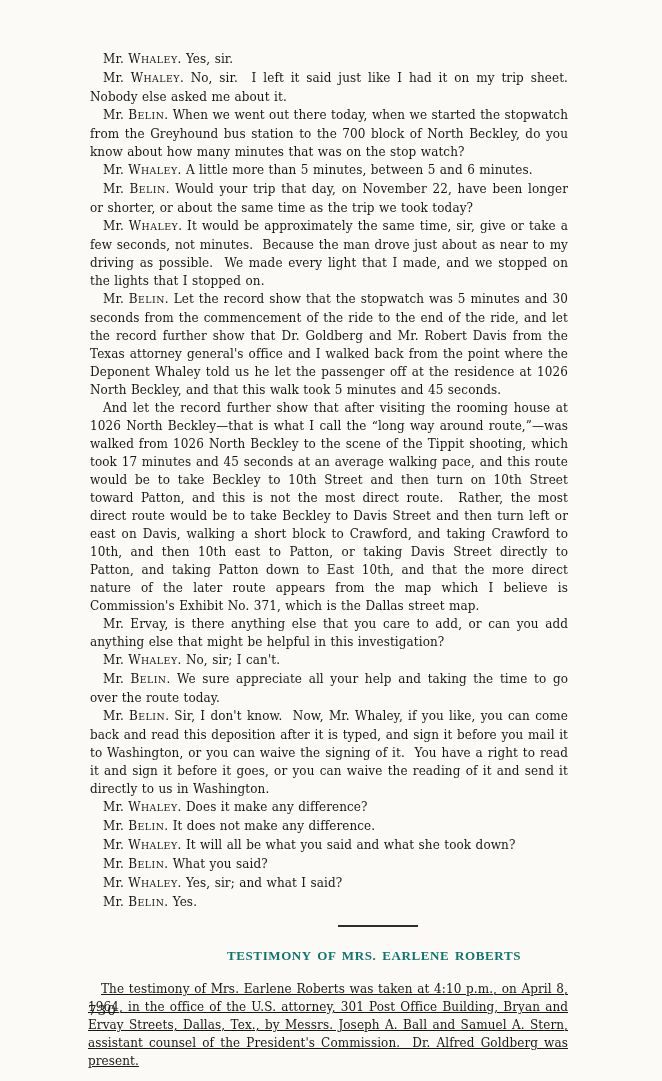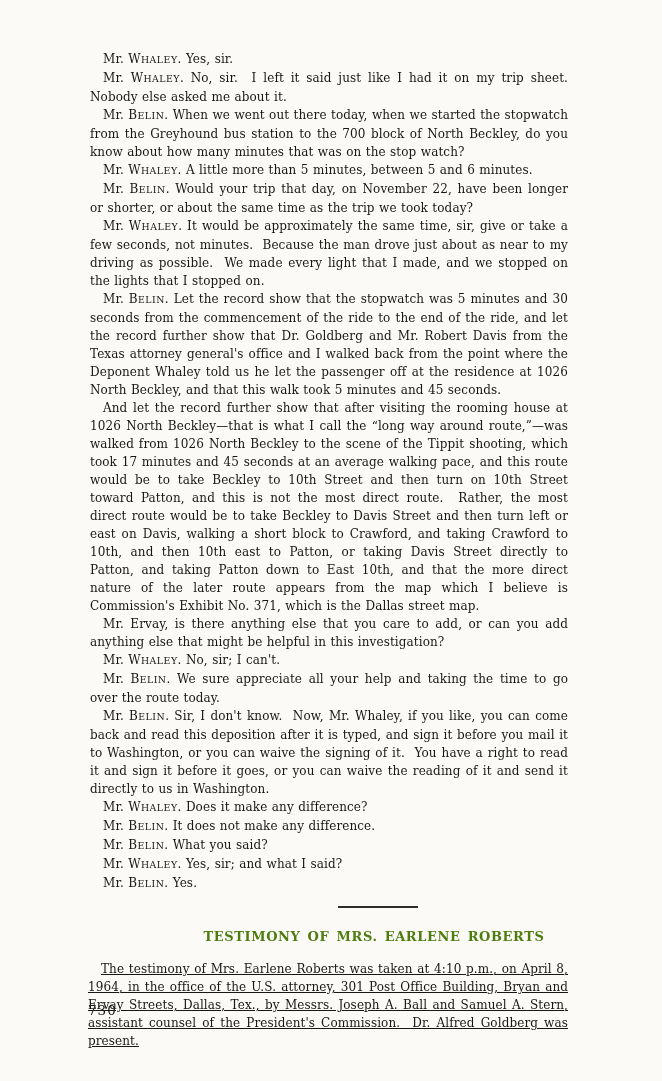--- a/index.html
+++ b/index.html
@@ -51,21 +51,22 @@
     margin: 13px 0 0 248px;
   }
   .section-heading {
     margin: 21px 0 0 0;
     font-size: 13px;
     font-weight: bold;
     text-align: center;
     letter-spacing: 0.6px;
     word-spacing: 2px;
     transform: translateX(45px);
-    color: #4d7c0f;
+    color: #0f766e;
+    font-family: Liberation Serif, serif;
   }
   .intro-par {
     margin-top: 16px;
     margin-left: -2px;
     width: 480px;
     text-decoration: underline;
   }
   .page-number {
     position: absolute;
     left: 88px;
@@ -88,20 +89,21 @@
         <p>Mr. <span class="speaker-name">B<span class="sc-rest">ELIN</span></span>. Would your trip that day, on November 22, have been longer or shorter, or about the same time as the trip we took today?</p>
         <p>Mr. <span class="speaker-name">W<span class="sc-rest">HALEY</span></span>. It would be approximately the same time, sir, give or take a few seconds, not minutes.&nbsp; Because the man drove just about as near to my driving as possible.&nbsp; We made every light that I made, and we stopped on the lights that I stopped on.</p>
         <p>Mr. <span class="speaker-name">B<span class="sc-rest">ELIN</span></span>. Let the record show that the stopwatch was 5 minutes and 30 seconds from the commencement of the ride to the end of the ride, and let the record further show that Dr. Goldberg and Mr. Robert Davis from the Texas attorney general's office and I walked back from the point where the Deponent Whaley told us he let the passenger off at the residence at 1026 North Beckley, and that this walk took 5 minutes and 45 seconds.</p>
         <p>And let the record further show that after visiting the rooming house at 1026 North Beckley—that is what I call the “long way around route,”—was walked from 1026 North Beckley to the scene of the Tippit shooting, which took 17 minutes and 45 seconds at an average walking pace, and this route would be to take Beckley to 10th Street and then turn on 10th Street toward Patton, and this is not the most direct route.&nbsp; Rather, the most direct route would be to take Beckley to Davis Street and then turn left or east on Davis, walking a short block to Crawford, and taking Crawford to 10th, and then 10th east to Patton, or taking Davis Street directly to Patton, and taking Patton down to East 10th, and that the more direct nature of the later route appears from the map which I believe is Commission's Exhibit No. 371, which is the Dallas street map.</p>
         <p>Mr. Ervay, is there anything else that you care to add, or can you add anything else that might be helpful in this investigation?</p>
         <p>Mr. <span class="speaker-name">W<span class="sc-rest">HALEY</span></span>. No, sir; I can't.</p>
         <p>Mr. <span class="speaker-name">B<span class="sc-rest">ELIN</span></span>. We sure appreciate all your help and taking the time to go over the route today.</p>
         <p>Mr. <span class="speaker-name">B<span class="sc-rest">ELIN</span></span>. Sir, I don't know.&nbsp; Now, Mr. Whaley, if you like, you can come back and read this deposition after it is typed, and sign it before you mail it to Washington, or you can waive the signing of it.&nbsp; You have a right to read it and sign it before it goes, or you can waive the reading of it and send it directly to us in Washington.</p>
         <p>Mr. <span class="speaker-name">W<span class="sc-rest">HALEY</span></span>. Does it make any difference?</p>
         <p>Mr. <span class="speaker-name">B<span class="sc-rest">ELIN</span></span>. It does not make any difference.</p>
+        <p>Mr. <span class="speaker-name">W<span class="sc-rest">HALEY</span></span>. It will all be what you said and what she took down?</p>
         <p>Mr. <span class="speaker-name">B<span class="sc-rest">ELIN</span></span>. What you said?</p>
         <p>Mr. <span class="speaker-name">W<span class="sc-rest">HALEY</span></span>. Yes, sir; and what I said?</p>
         <p>Mr. <span class="speaker-name">B<span class="sc-rest">ELIN</span></span>. Yes.</p>
       </div>
 
     <div class="section-divider"></div>
 
     <h2 class="section-heading">TESTIMONY OF MRS. EARLENE ROBERTS</h2>
 
     <p class="intro-par">The testimony of Mrs. Earlene Roberts was taken at 4:10 p.m., on April 8, 1964, in the office of the U.S. attorney, 301 Post Office Building, Bryan and Ervay Streets, Dallas, Tex., by Messrs. Joseph A. Ball and Samuel A. Stern, assistant counsel of the President's Commission.&nbsp; Dr. Alfred Goldberg was present.</p>

